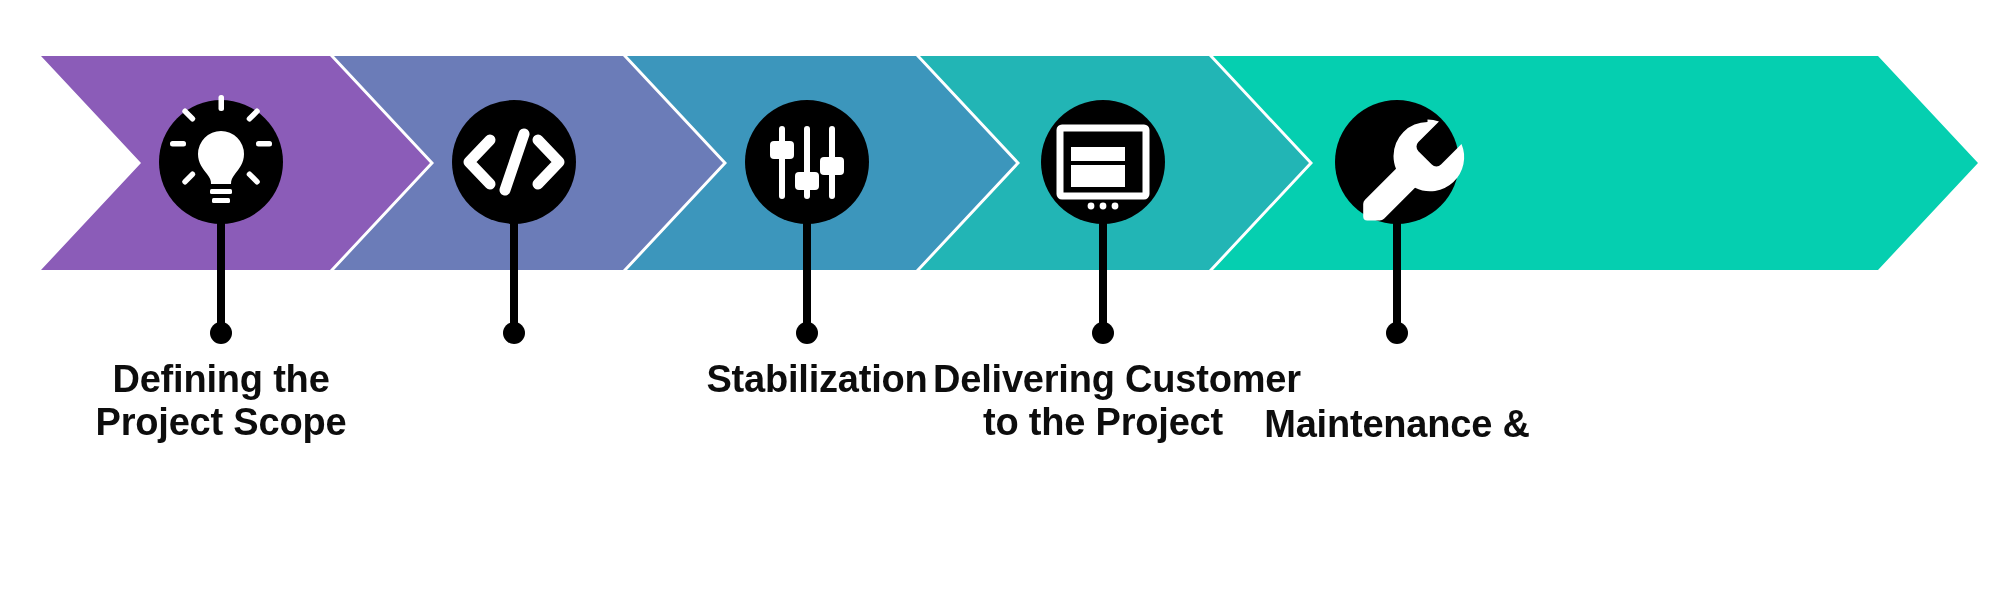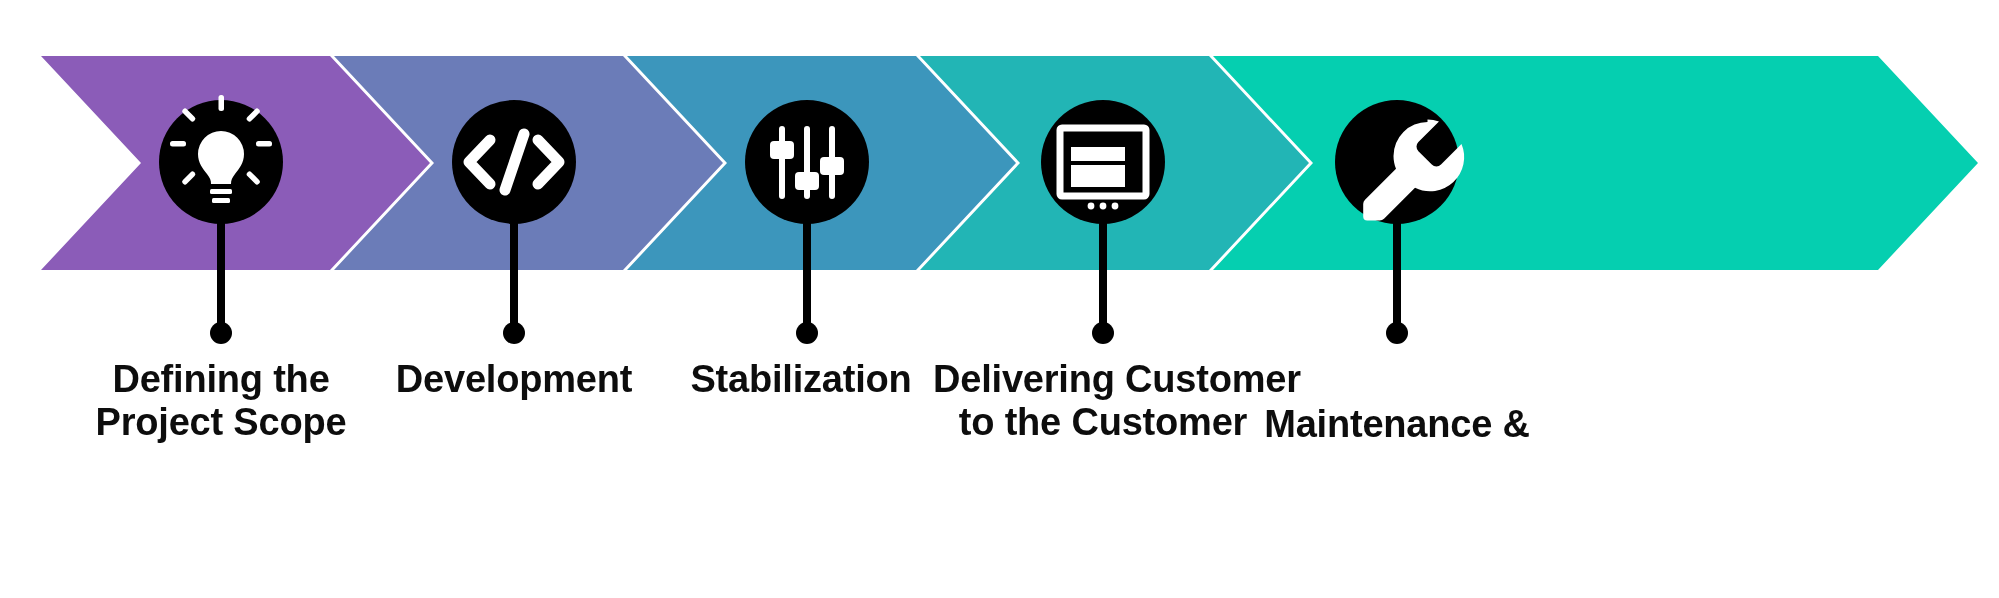--- a/index.html
+++ b/index.html
@@ -174,32 +174,28 @@
       </g>
     </g>
 
   </svg>
 
   <div class="step-label" style="left:71px; top:358px; width:300px;">
     <span>Defining the</span>
     <span class="line2">Project Scope</span>
   </div>
 
-  <div class="step-label" style="left:364px; top:358px; width:300px;">
-    <span>Development</span>
-    
-  </div>
-
-  <div class="step-label" style="left:651px; top:358px; width:300px;">
+
+  <div class="step-label" style="left:667px; top:358px; width:300px;">
     <span>Stabilization</span>
     
   </div>
 
   <div class="step-label" style="left:933px; top:358px; width:340px;">
     <span>Delivering Customer</span>
-    <span class="line2">to the Customer</span>
+    <span class="line2">to the Project</span>
   </div>
 
   <div class="step-label" style="left:1247px; top:358px; width:300px;margin-top:45px;">
     <span>Maintenance &amp;</span>
   </div>
 
 </div>
 
 </body></html>

